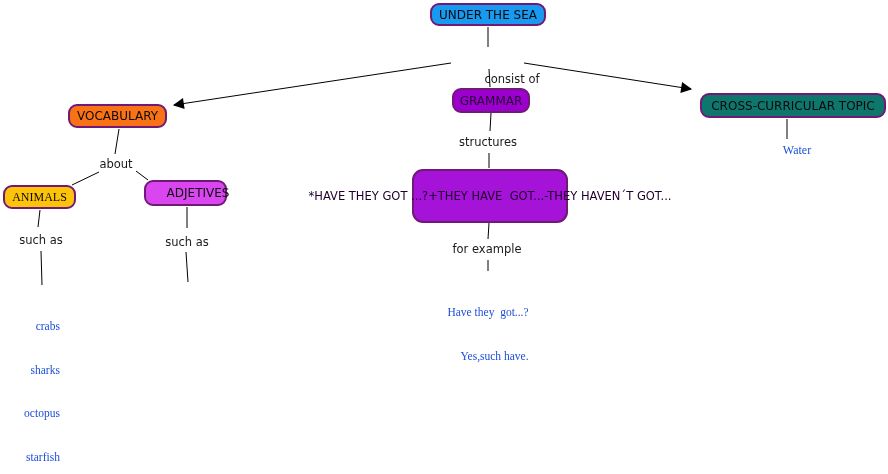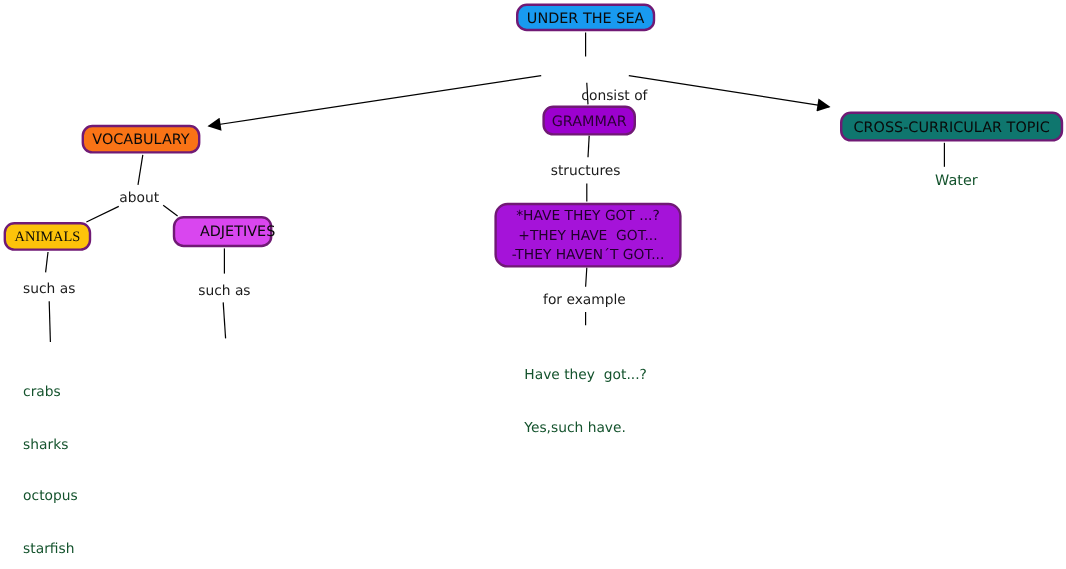--- a/index.html
+++ b/index.html
@@ -13,30 +13,30 @@
     border:2px solid #701a75;border-radius:9px;font-size:12px;color:#0a0a0a;
     white-space:pre;box-sizing:border-box;
   }
   .node-undersea{left:430px;top:3px;width:116px;height:23px;}
   .node-vocabulary{left:68px;top:104px;width:99px;height:24px;}
   .node-grammar{left:452px;top:88px;width:78px;height:25px;color:#2a0033;}
   .node-cross{left:700px;top:93px;width:186px;height:25px;}
   .node-animals{left:3px;top:185px;width:73px;height:24px;font-family:Liberation Serif, serif;}
   .node-adjetives{left:144px;top:180px;width:83px;height:26px;}
   .node-structures{
-    left:412px;top:169px;width:156px;height:54px;flex-direction:column;
+    left:412px;top:169px;width:156px;height:54px;flex-direction:row;
     font-size:11.5px;line-height:16.5px;color:#20002a;border-radius:11px;
   }
   .lbl{
     position:absolute;z-index:2;transform:translateX(-50%);
     font-size:11.5px;color:#1a1a1a;white-space:pre;text-align:center;
   }
   .txt{
     position:absolute;z-index:2;transform:translateX(-50%);
-    font-size:11.5px;line-height:14.55px;color:#14532d;white-space:pre;text-align:left;
+    font-size:11.5px;line-height:14.55px;color:#1d4ed8;white-space:pre;text-align:right;font-family:Liberation Serif, serif;
   }
   .lbl-consist{left:512px;top:51px;margin-top:21px;}
   .lbl-about{left:116px;top:157px;}
   .lbl-suchas-animals{left:41px;top:233px;}
   .lbl-suchas-adjetives{left:187px;top:235px;}
   .lbl-structures{left:488px;top:135px;}
   .lbl-forexample{left:487px;top:242px;}
   .txt-animals{left:42px;top:290px;}
   .txt-adjetives{left:187px;top:286px;}
   .txt-examples{left:488px;top:276px;}

